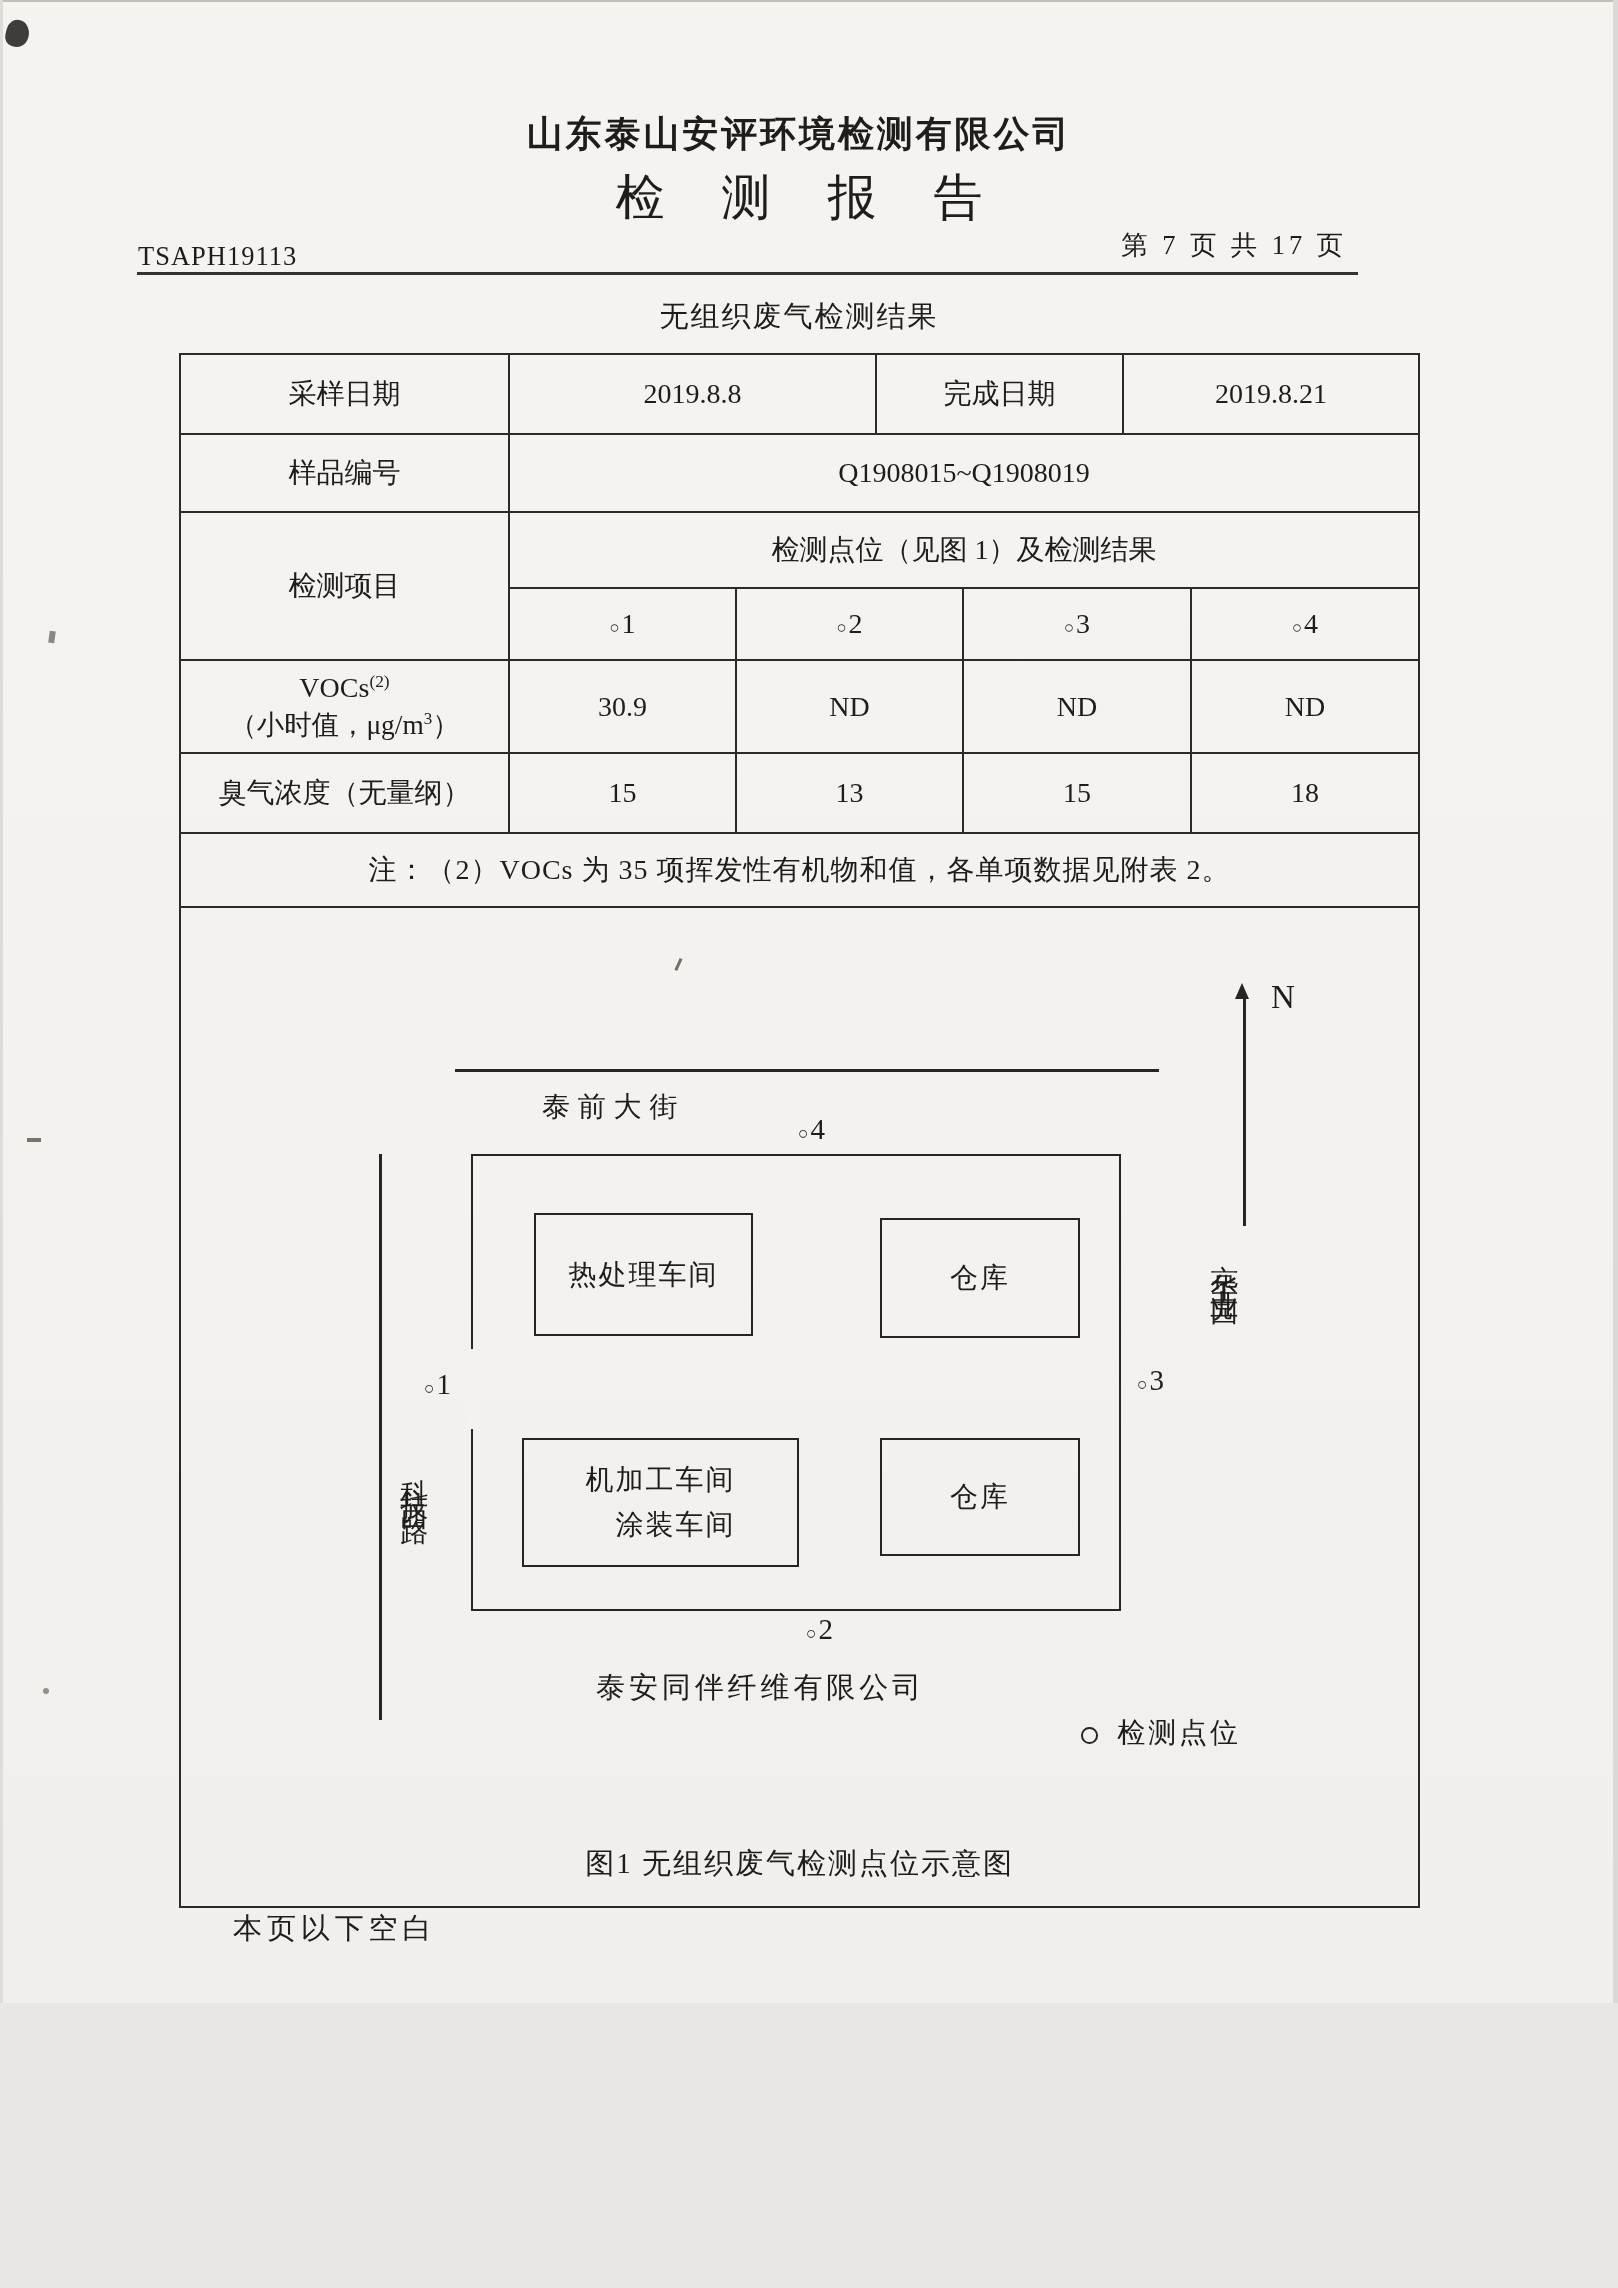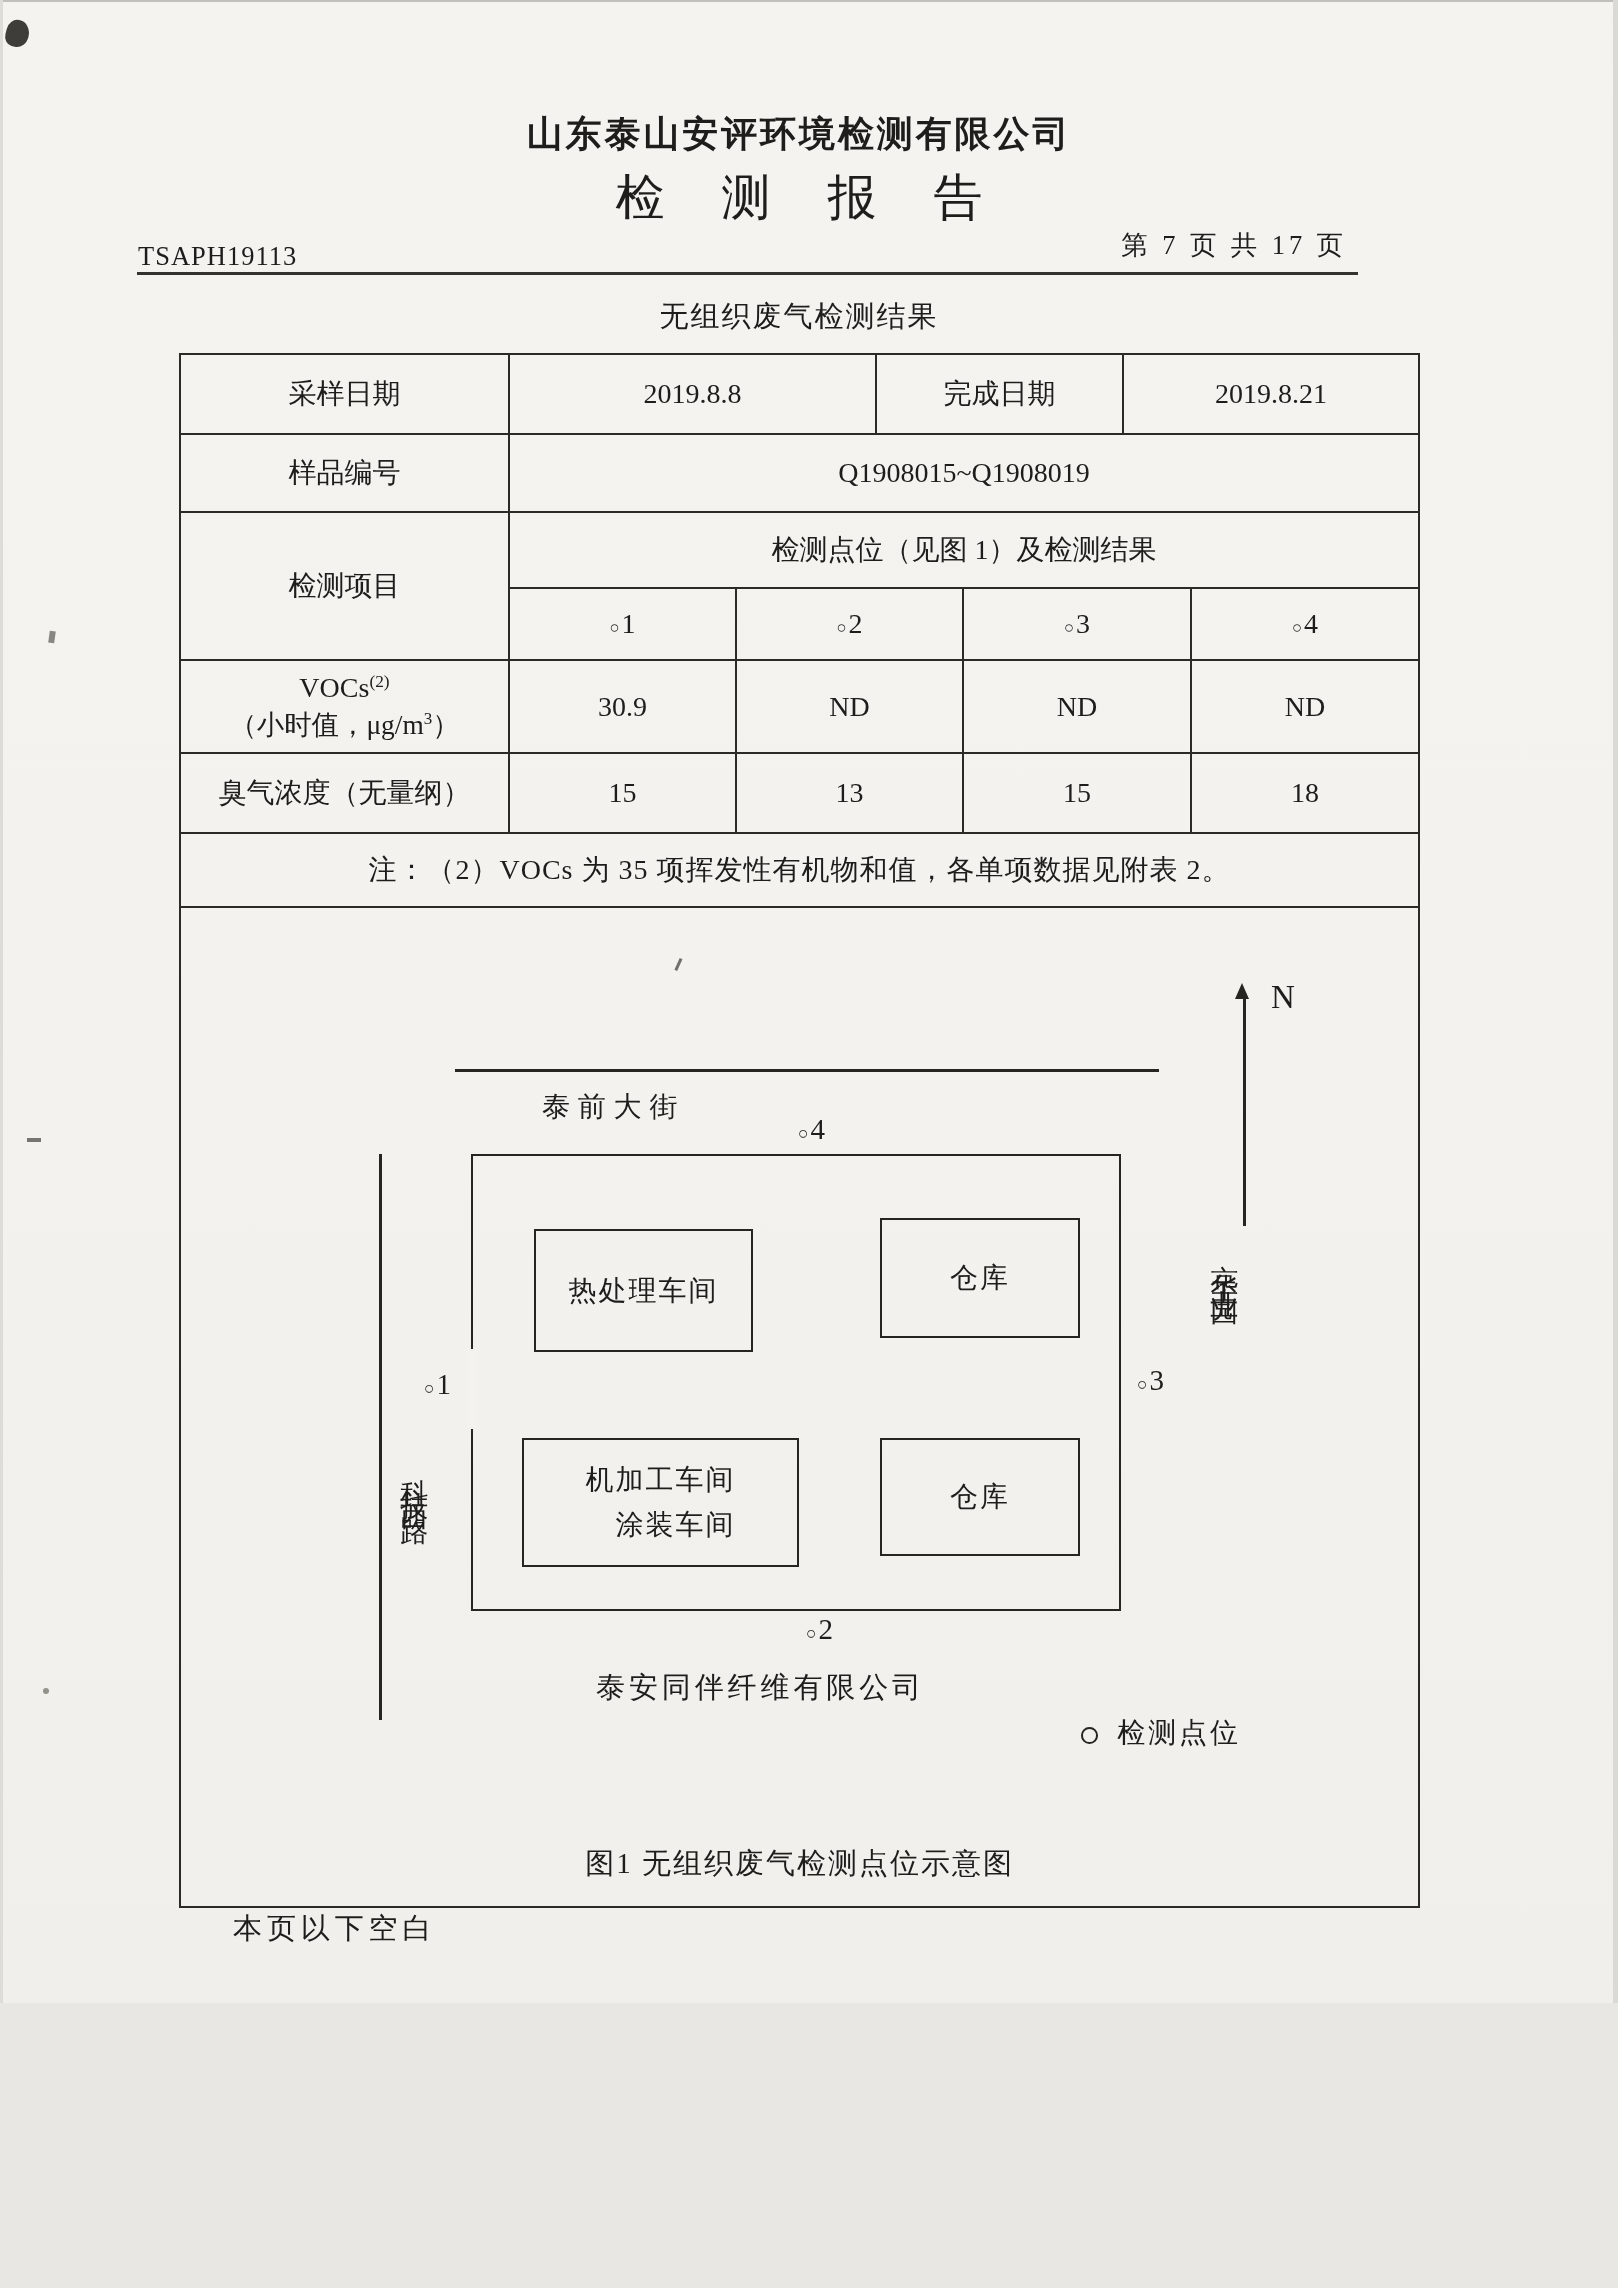--- a/index.html
+++ b/index.html
@@ -177,21 +177,21 @@
           <div class="abs pmark" style="left:243px;top:457px;font-size:29px;">
             <span class="pcirc">○</span><span class="pnum">1</span>
           </div>
           <div class="abs pmark" style="left:625px;top:702px;font-size:29px;">
             <span class="pcirc">○</span><span class="pnum">2</span>
           </div>
           <div class="abs pmark" style="left:956px;top:453px;font-size:29px;">
             <span class="pcirc">○</span><span class="pnum">3</span>
           </div>
 
-          <div class="abs box" style="left:353px;top:321px;width:215px;height:119px;">
+          <div class="abs box" style="left:353px;top:305px;width:215px;height:119px;">
             <span>热处理车间</span>
           </div>
           <div class="abs box" style="left:699px;top:310px;width:196px;height:116px;">
             <span>仓库</span>
           </div>
           <div class="abs box" style="left:341px;top:530px;width:273px;height:125px;line-height:1.6;text-align:right;">
             <span>
               <span style="display:block">机加工车间</span>
               <span style="display:block">涂装车间</span>
             </span>

